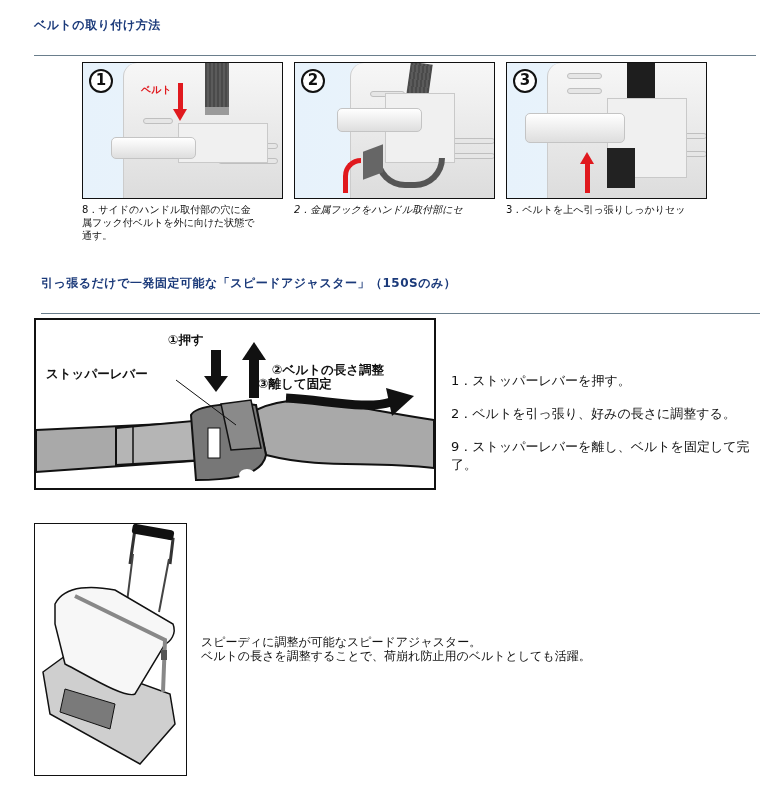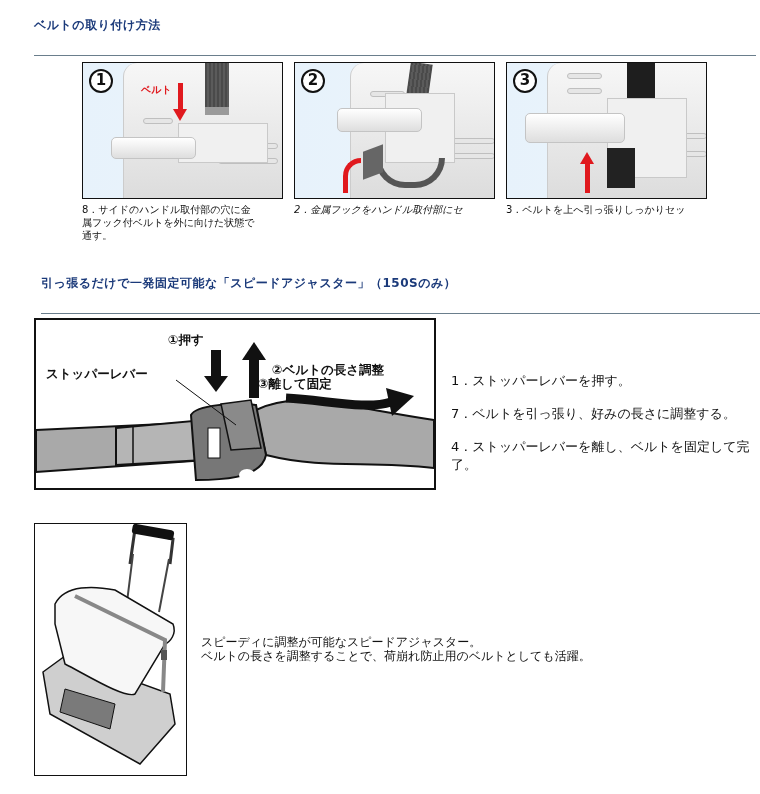--- a/index.html
+++ b/index.html
@@ -151,22 +151,22 @@
     <path d="M250 78 C290 80 330 90 355 82" fill="none" stroke="#111" stroke-width="9"></path>
     <polygon points="350,68 378,76 356,96" fill="#111"></polygon>
   </svg>
   <div class="belt-lbl" style="left:132px;top:12px;">①押す</div>
   <div class="belt-lbl" style="left:222px;top:12px;margin-top:44px;">③離して固定</div>
   <div class="belt-lbl" style="left:236px;top:42px;">②ベルトの長さ調整</div>
   <div class="belt-lbl" style="left:10px;top:46px;">ストッパーレバー</div>
 </div>
 
 <div id="instr1" class="instr">1．ストッパーレバーを押す。</div>
-<div id="instr2" class="instr">7．ベルトを引っ張り、好みの長さに調整する。</div>
-<div id="instr3" class="instr">4．ストッパーレバーを離し、ベルトを固定して完了。</div>
+<div id="instr2" class="instr">2．ベルトを引っ張り、好みの長さに調整する。</div>
+<div id="instr3" class="instr">9．ストッパーレバーを離し、ベルトを固定して完了。</div>
 
 <div id="cooler-box">
   <svg width="150" height="250" viewBox="0 0 150 250" style="position:absolute;left:0;top:0;">
 
     <path d="M95 40 L100 5 L138 15 L135 40" fill="none" stroke="#333" stroke-width="3"></path>
     <rect x="97" y="3" width="42" height="10" rx="3" fill="#111" transform="rotate(10 118 8)"></rect>
     <line x1="98" y1="30" x2="92" y2="78" stroke="#444" stroke-width="2"></line>
     <line x1="134" y1="35" x2="124" y2="88" stroke="#444" stroke-width="2"></line>
 
     <path d="M8 148 L30 132 L135 170 L140 200 L105 240 L15 190 Z" fill="#cfcfcf" stroke="#111" stroke-width="1.5"></path>

